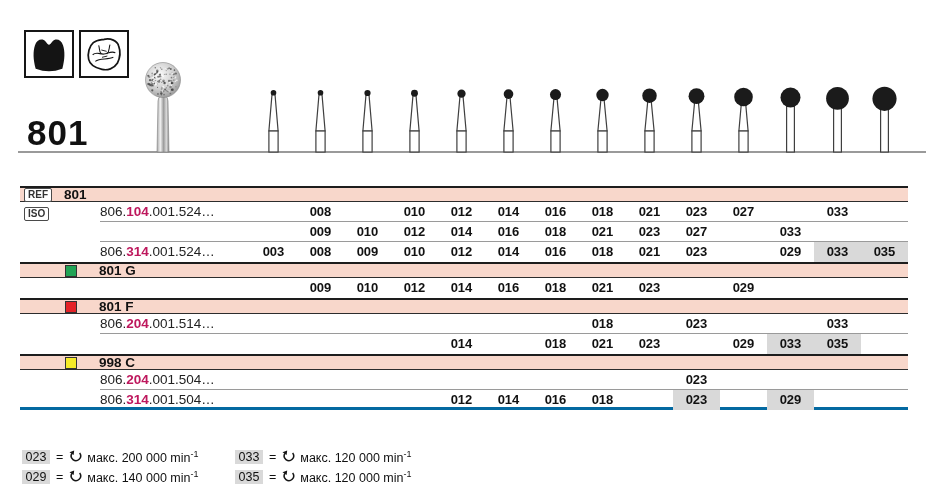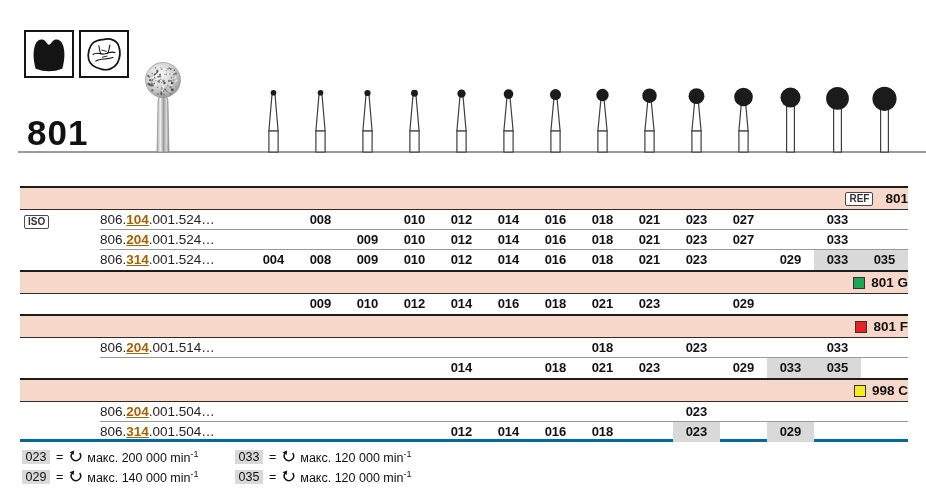--- a/index.html
+++ b/index.html
@@ -11,36 +11,36 @@
   .icon-box { position:absolute; top:30px; width:46px; height:44px; background:#fff;
     border:2.5px solid #161616; display:flex; align-items:center; justify-content:center; }
   #icon-box-1 { left:24px; } #icon-box-2 { left:79px; }
   .product-number { position:absolute; left:27px; top:113px; font-size:35px; font-weight:bold;
     letter-spacing:1px; color:#111; }
   #figure-svg { position:absolute; left:0; top:0; }
 
   
   #product-table { position:absolute; left:20px; top:186px; width:888px; }
   .t-row { box-sizing:border-box; }
-  .sec-hd { height:24px; background:var(--band); border-top:2px solid #1d1d1d;
-    border-bottom:1px solid #2c2c2c; display:flex; align-items:center; padding-left:4px;justify-content:flex-end; }
+  .sec-hd { height:16px; background:var(--band); border-top:2px solid #1d1d1d;
+    border-bottom:1px solid #2c2c2c; display:flex; align-items:center; padding-left:4px; }
   .badge { display:inline-block; border:1.5px solid #4a4a4a; border-radius:2px; background:#fff;
     font-size:10px; line-height:12px; padding:0 3px; color:#333; font-weight:bold; }
-  .sec-label { font-weight:bold; font-size:13.5px; color:#111; }
+  .sec-label { font-weight:bold; font-size:13.5px; color:#111;margin-left:16px; }
   .ref-label-text { margin-left:12px; }
   .swatch { width:12px; height:12px; border:1px solid #333; margin:0 6px 0 41px; box-sizing:border-box; }
   .data-row { display:grid; grid-template-columns:60px 170px repeat(14,1fr);
     height:20px; align-items:center; position:relative; background:#fff; }
   .data-row:not(.last)::after { content:""; position:absolute; left:80px; right:0; bottom:0;
     border-bottom:1px solid #9a9a9a; }
   .data-row.final { border-bottom:3px solid #0369a1; }
   .cell { height:20px; line-height:20px; }
   .c0 { padding-left:4px; }
   .code { padding-left:20px; font-size:13.5px; white-space:nowrap; color:#222; }
-  .code b { color:#a16207;text-decoration:underline; }
+  .code b { color:#be185d; }
   .size { text-align:center; font-weight:bold; font-size:13px; color:#111; }
   .size.hl { background:var(--hl); }
 
   
   #footnotes { position:absolute; left:22px; top:447px; display:flex; }
   .fn-col { width:213px; }
   .fn-item { display:flex; align-items:center; height:20px; font-size:12.5px; color:#111; }
   .chip { background:var(--hl); padding:0 3px; min-width:22px; text-align:center; margin-right:6px; }
   .eq { margin-right:5px; }
   .rot-icon { margin-right:4px; }
@@ -299,40 +299,39 @@
       <div class="cell size">018</div>
       <div class="cell size">021</div>
       <div class="cell size">023</div>
       <div class="cell size">027</div>
       <div class="cell size"></div>
       <div class="cell size">033</div>
       <div class="cell size"></div>
     </div>
     <div class="t-row data-row">
       <div class="cell c0"></div>
-      <div class="cell code"><span>806.</span><b>204</b><span>.001.524…</span></div>
       <div class="cell size"></div>
       <div class="cell size"></div>
       <div class="cell size">009</div>
       <div class="cell size">010</div>
       <div class="cell size">012</div>
       <div class="cell size">014</div>
       <div class="cell size">016</div>
       <div class="cell size">018</div>
       <div class="cell size">021</div>
       <div class="cell size">023</div>
       <div class="cell size">027</div>
       <div class="cell size"></div>
       <div class="cell size">033</div>
       <div class="cell size"></div>
     </div>
     <div class="t-row data-row last">
       <div class="cell c0"></div>
       <div class="cell code"><span>806.</span><b>314</b><span>.001.524…</span></div>
-      <div class="cell size">004</div>
+      <div class="cell size">003</div>
       <div class="cell size">008</div>
       <div class="cell size">009</div>
       <div class="cell size">010</div>
       <div class="cell size">012</div>
       <div class="cell size">014</div>
       <div class="cell size">016</div>
       <div class="cell size">018</div>
       <div class="cell size">021</div>
       <div class="cell size">023</div>
       <div class="cell size"></div>

